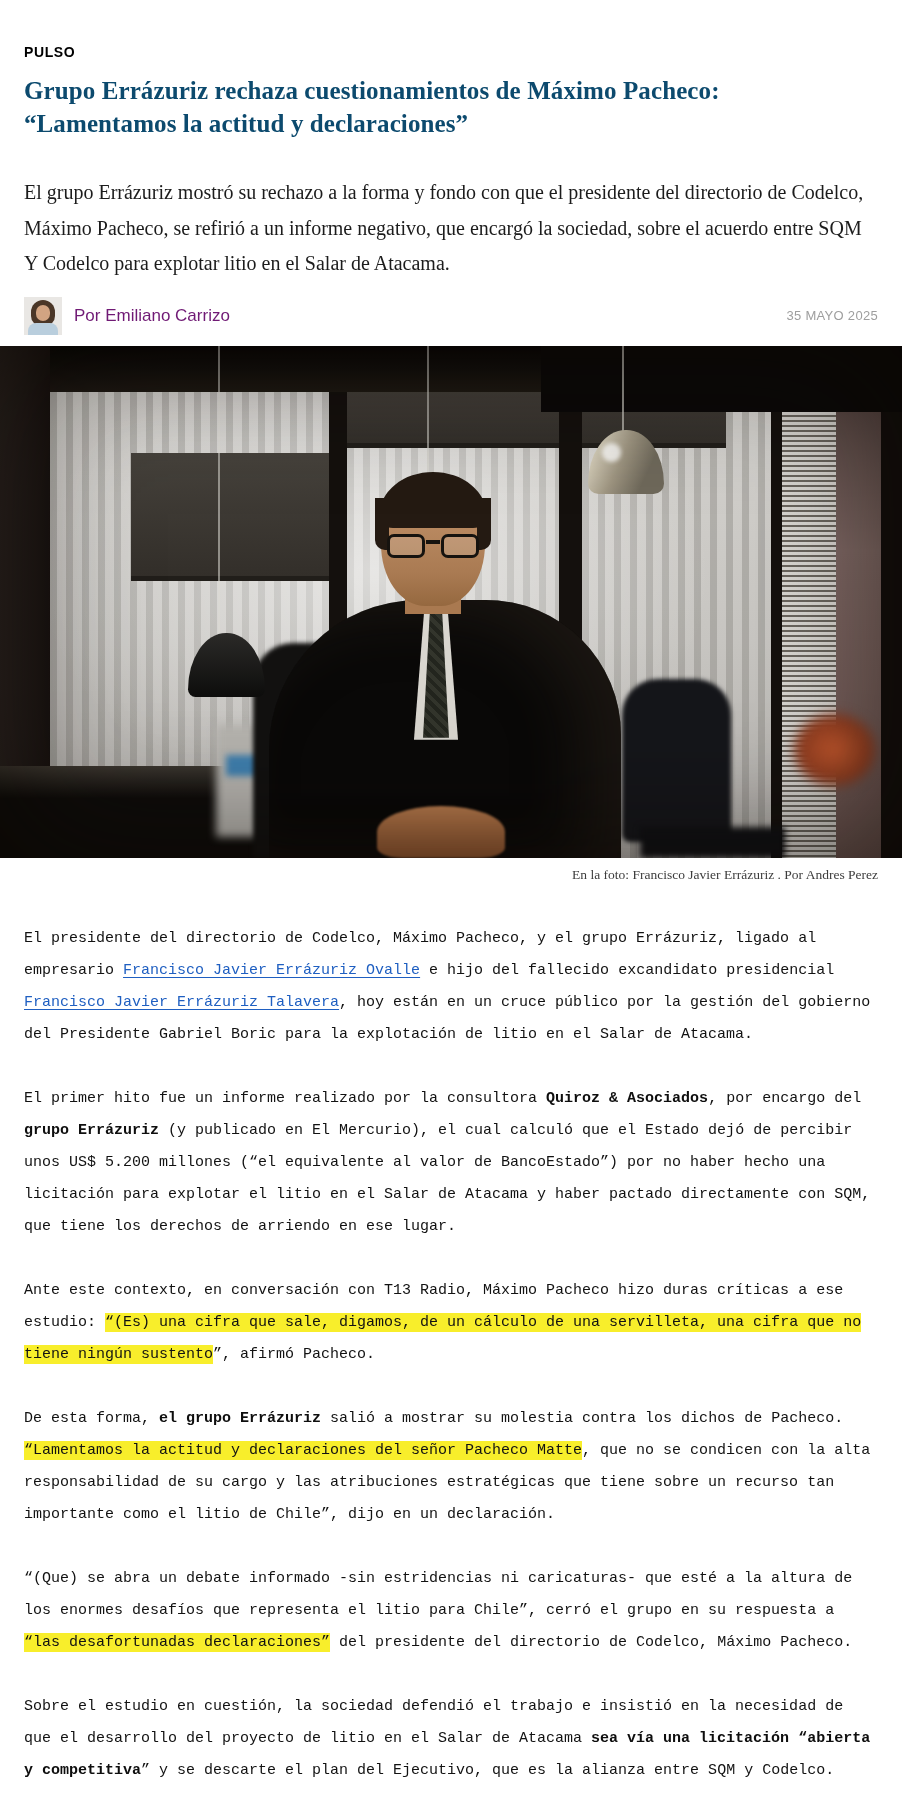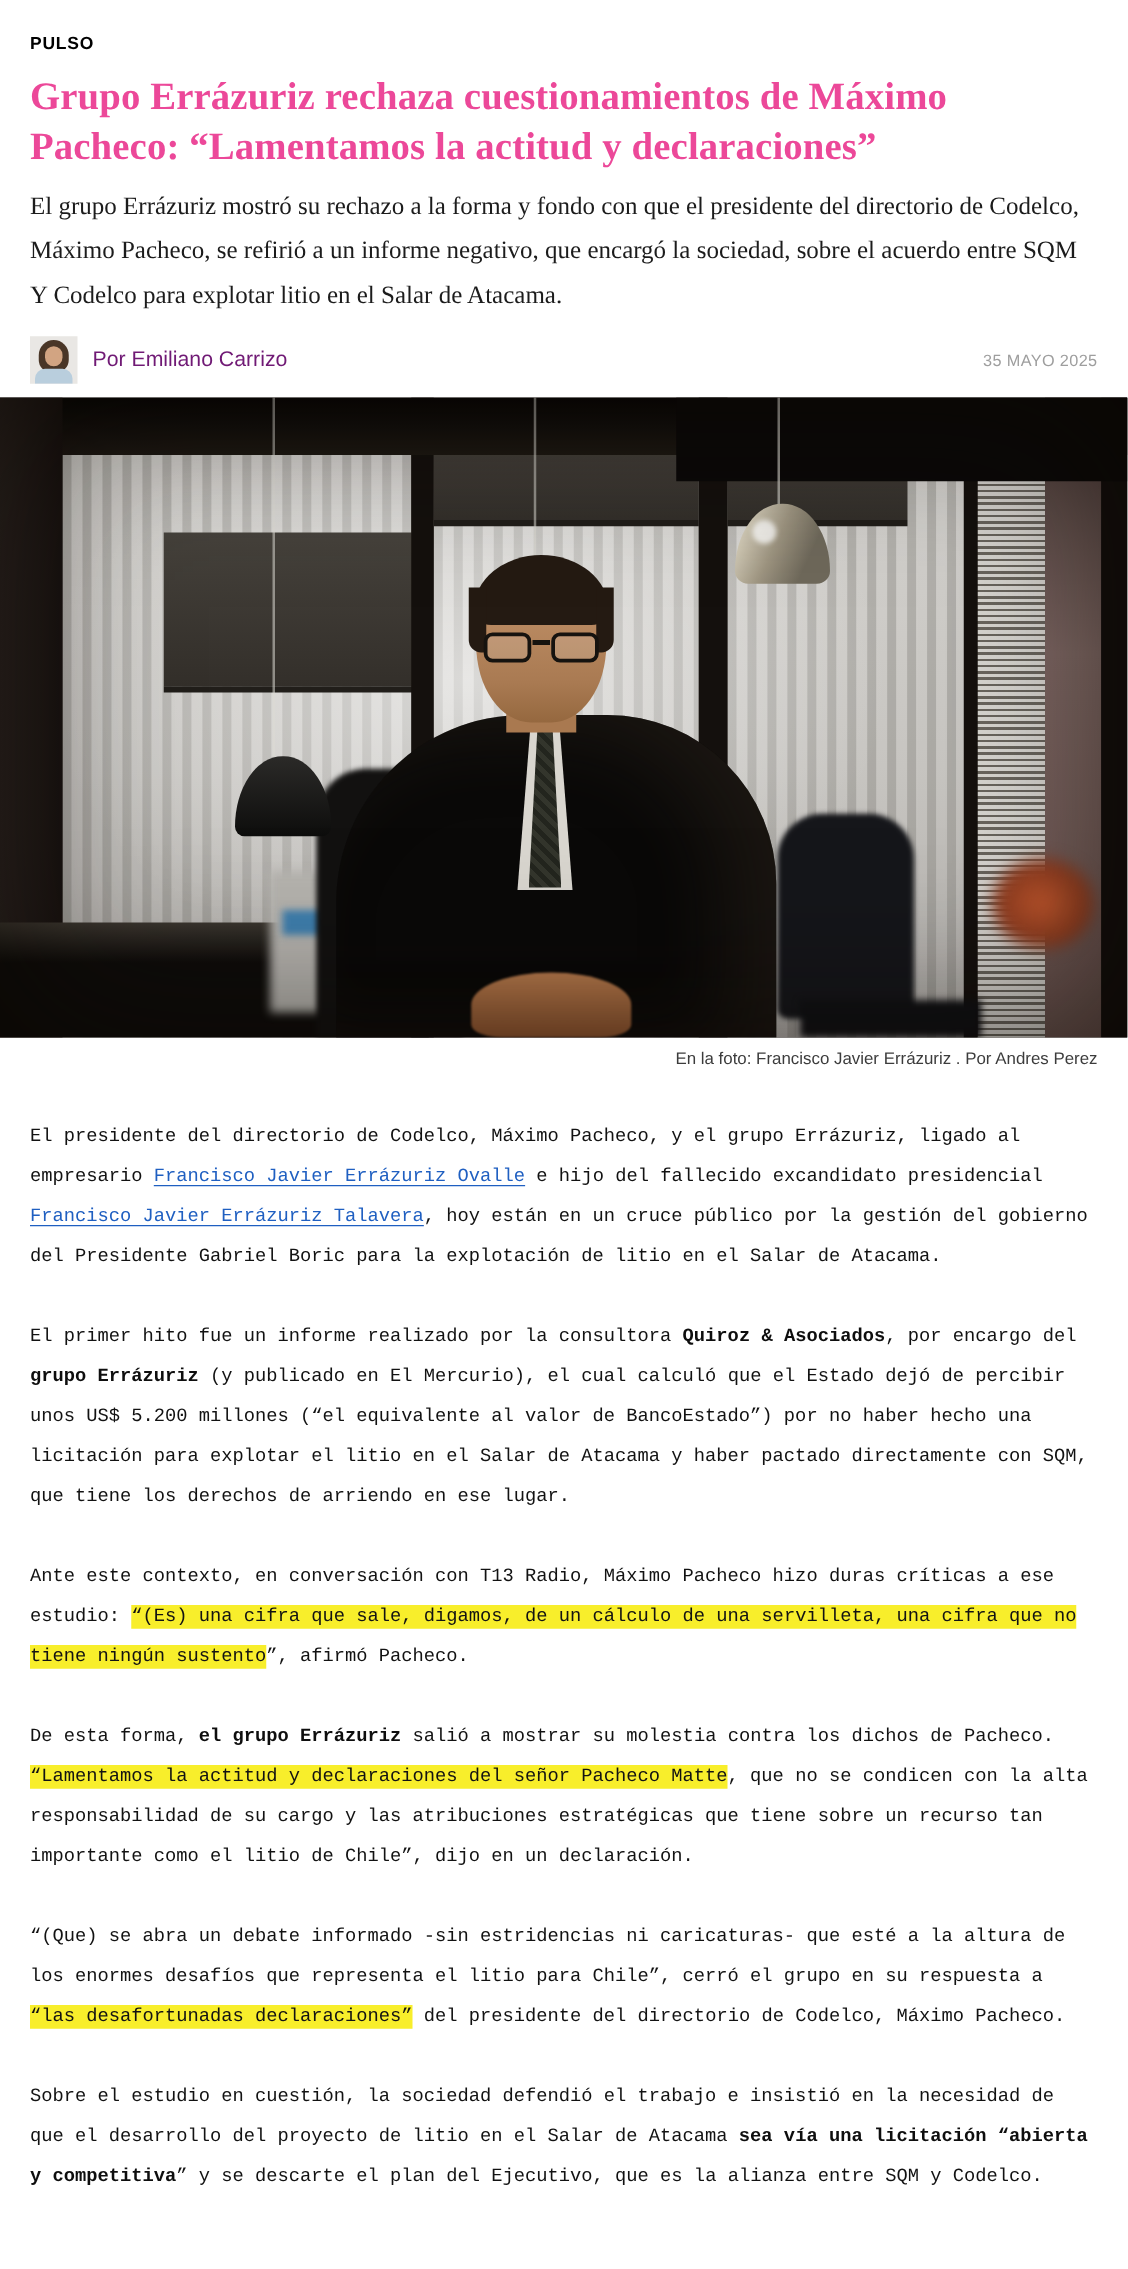--- a/index.html
+++ b/index.html
@@ -6,31 +6,31 @@
     --link:#1f5fc1;
     --highlight:#f8ee2b;
   }
   *{margin:0;padding:0;box-sizing:border-box;}
   html,body{background:#ffffff;}
   body{
     width:902px;min-height:1815px;margin:0 auto;
     font-family:"Liberation Sans","DejaVu Sans",sans-serif;
     color:#121212;overflow-x:hidden;
   }
-  .page{padding:26px 24px 24px 24px;}
+  .page{padding:44px 24px 24px 24px;}
 
   
   .category{
     font-size:14px;font-weight:800;letter-spacing:.6px;color:#000;
     margin-bottom:15px;
   }
   h1.headline{
     font-family:"Liberation Serif","DejaVu Serif",serif;
-    font-size:31px;line-height:1.3;font-weight:700;color:#ec4899;
-    margin-bottom:10px;letter-spacing:.1px;
+    font-size:25px;line-height:1.3;font-weight:700;color:#0c4a6e;
+    margin-bottom:35px;letter-spacing:.1px;
   }
   .lede{
     font-family:"Liberation Serif","DejaVu Serif",serif;
     font-size:20px;line-height:1.78;color:#1c1c1c;margin-bottom:14px;
   }
 
   
   .byline-row{display:flex;align-items:center;gap:12px;margin-bottom:10px;height:40px;}
   .avatar{
     width:38px;height:38px;background:#e9e7e4;position:relative;overflow:hidden;flex:0 0 auto;
@@ -102,21 +102,21 @@
       border-radius:54px 54px 14px 14px / 44px 44px 10px 10px;}
   .man-hair::before{content:"";position:absolute;left:-4px;top:26px;width:14px;height:52px;background:#241a12;border-radius:0 0 0 10px;}
   .man-hair::after{content:"";position:absolute;right:-4px;top:26px;width:14px;height:52px;background:#241a12;border-radius:0 0 10px 0;}
   .man-glasses{left:50%;bottom:300px;width:96px;height:24px;margin-left:-66px;}
   .man-glasses .lens{position:absolute;top:0;width:38px;height:24px;border:3px solid #16130f;border-radius:7px;background:rgba(250,250,250,.16);}
   .man-glasses .lens.l{left:2px;} .man-glasses .lens.r{right:2px;}
   .man-glasses .bridge{position:absolute;left:41px;top:6px;width:14px;height:4px;background:#16130f;}
   .photo .vignette{left:0;top:0;width:100%;height:100%;box-shadow:inset 0 0 140px rgba(10,6,2,.65);}
 
   .caption{
-    margin-top:9px;text-align:right;font-size:13.5px;color:#3c3c3c;margin-bottom:0;
+    margin-top:9px;text-align:right;font-size:13.5px;color:#3c3c3c;margin-bottom:0;font-family:Liberation Serif, serif;
   }
 
   
   .article{margin-top:40px;font-family:Liberation Mono, monospace;
     font-size:15px;line-height:32px;color:#121212;}
   .article p{margin:0 0 32px 0;}
   .article p:last-child{margin-bottom:0;}
   .article a{color:var(--link);text-decoration:underline;text-underline-offset:3px;}
   .article strong{font-weight:700;color:#0e0e0e;}
   .article mark{background:var(--highlight);color:#121212;padding:1px 0;}

